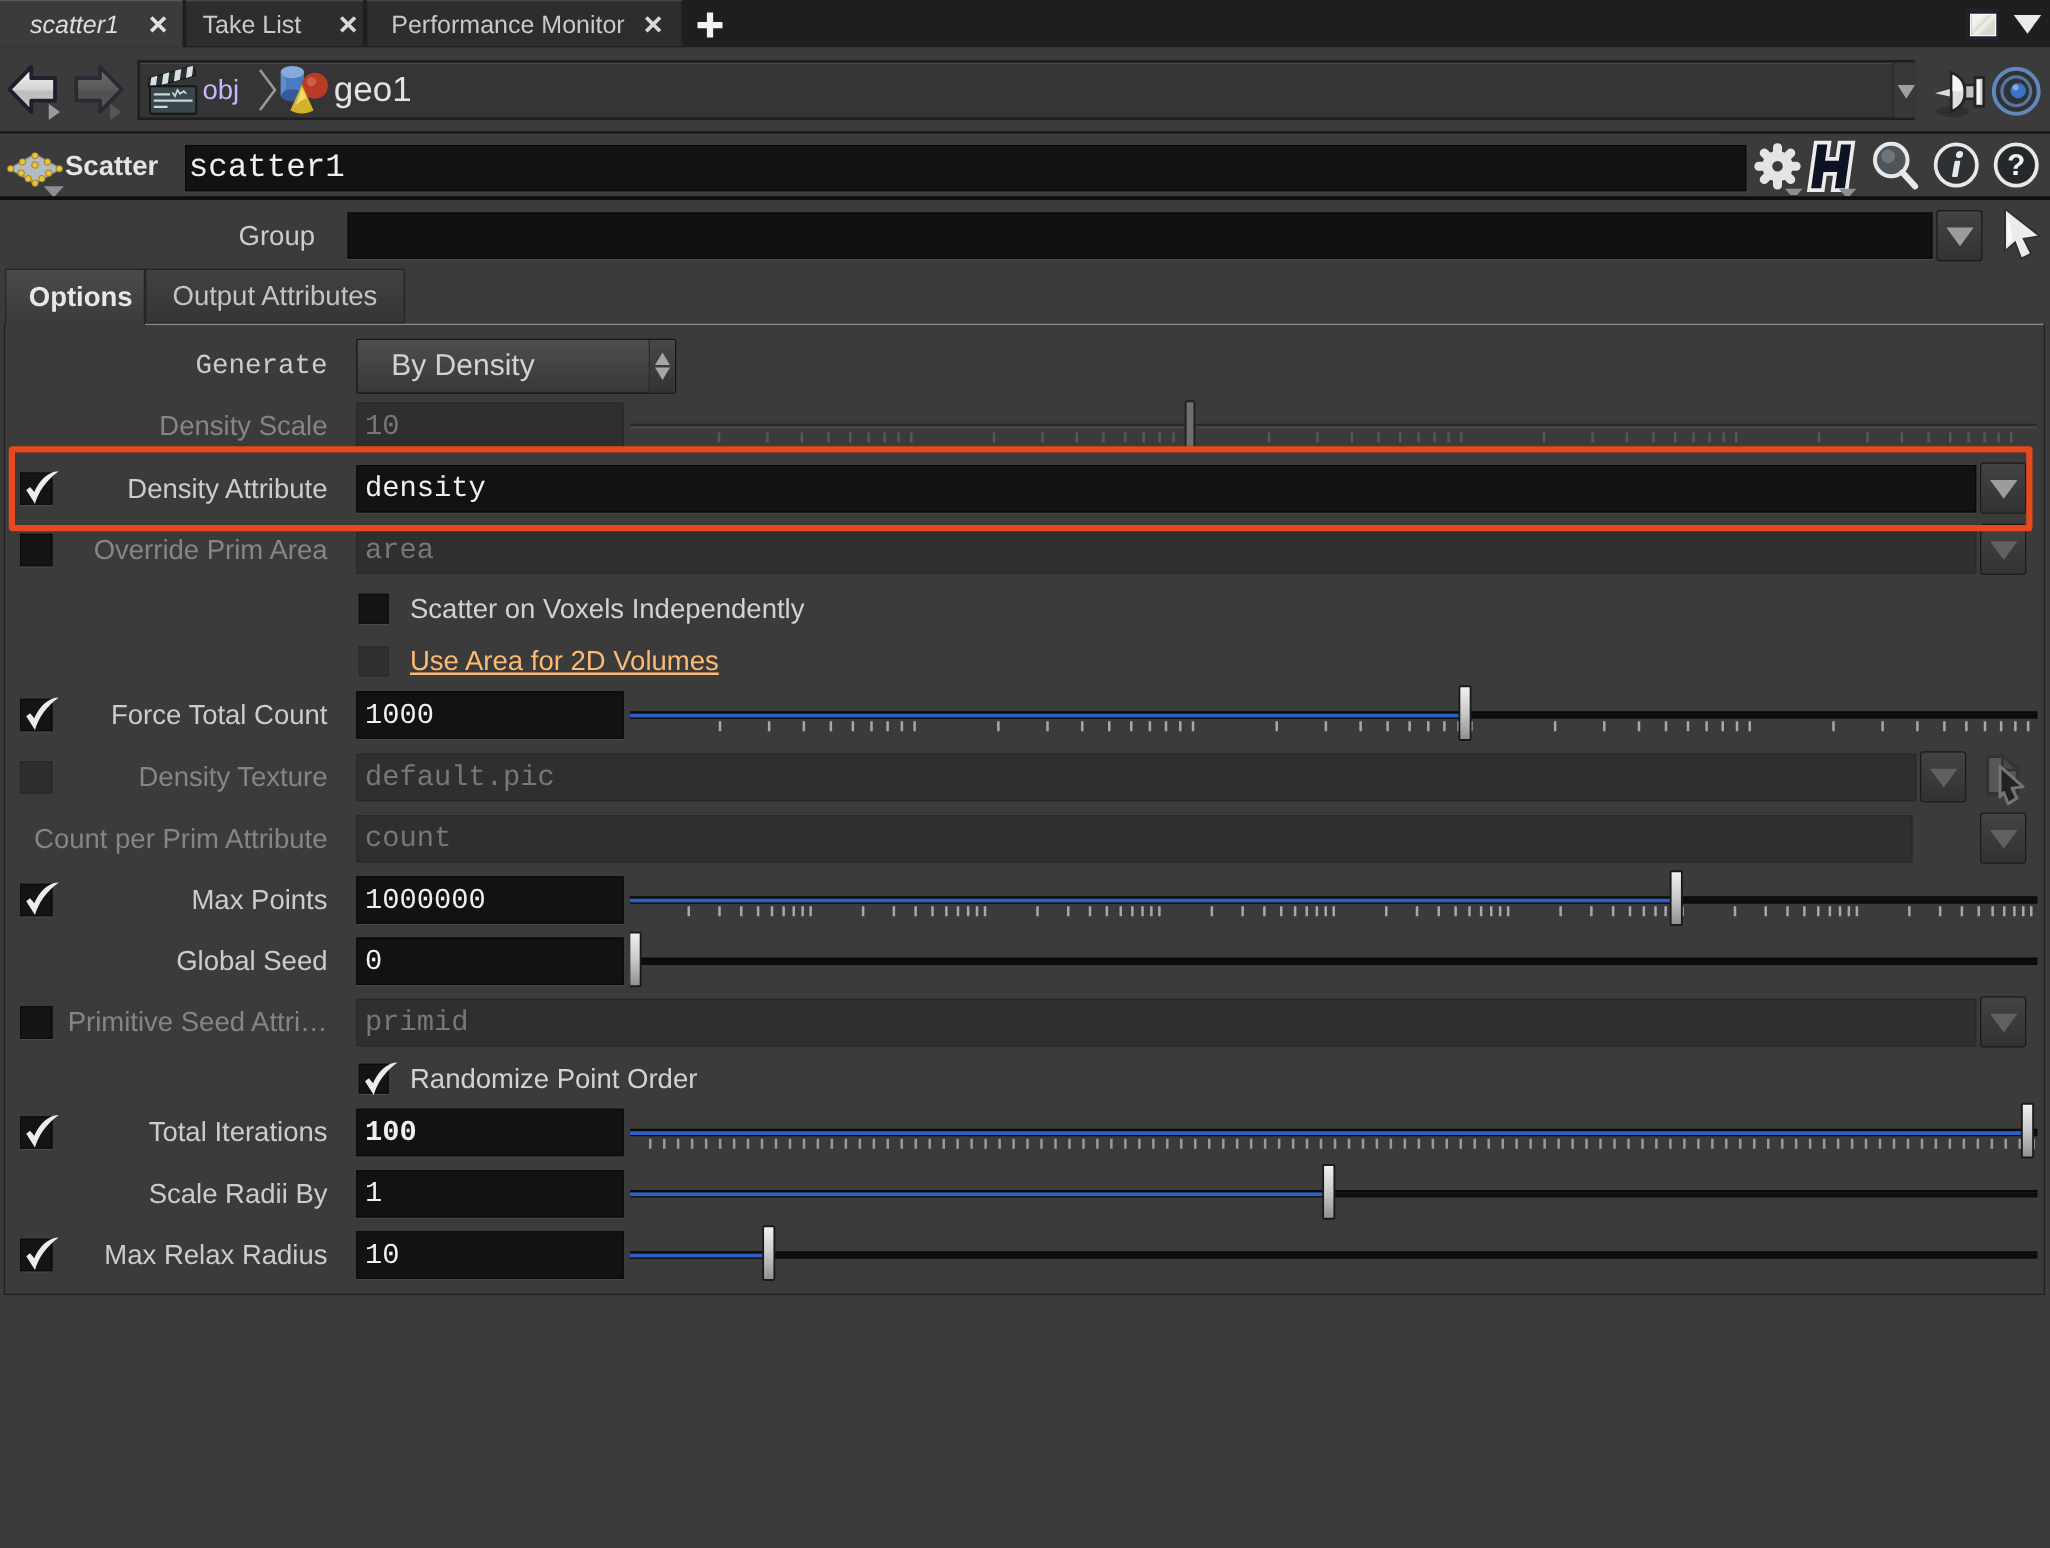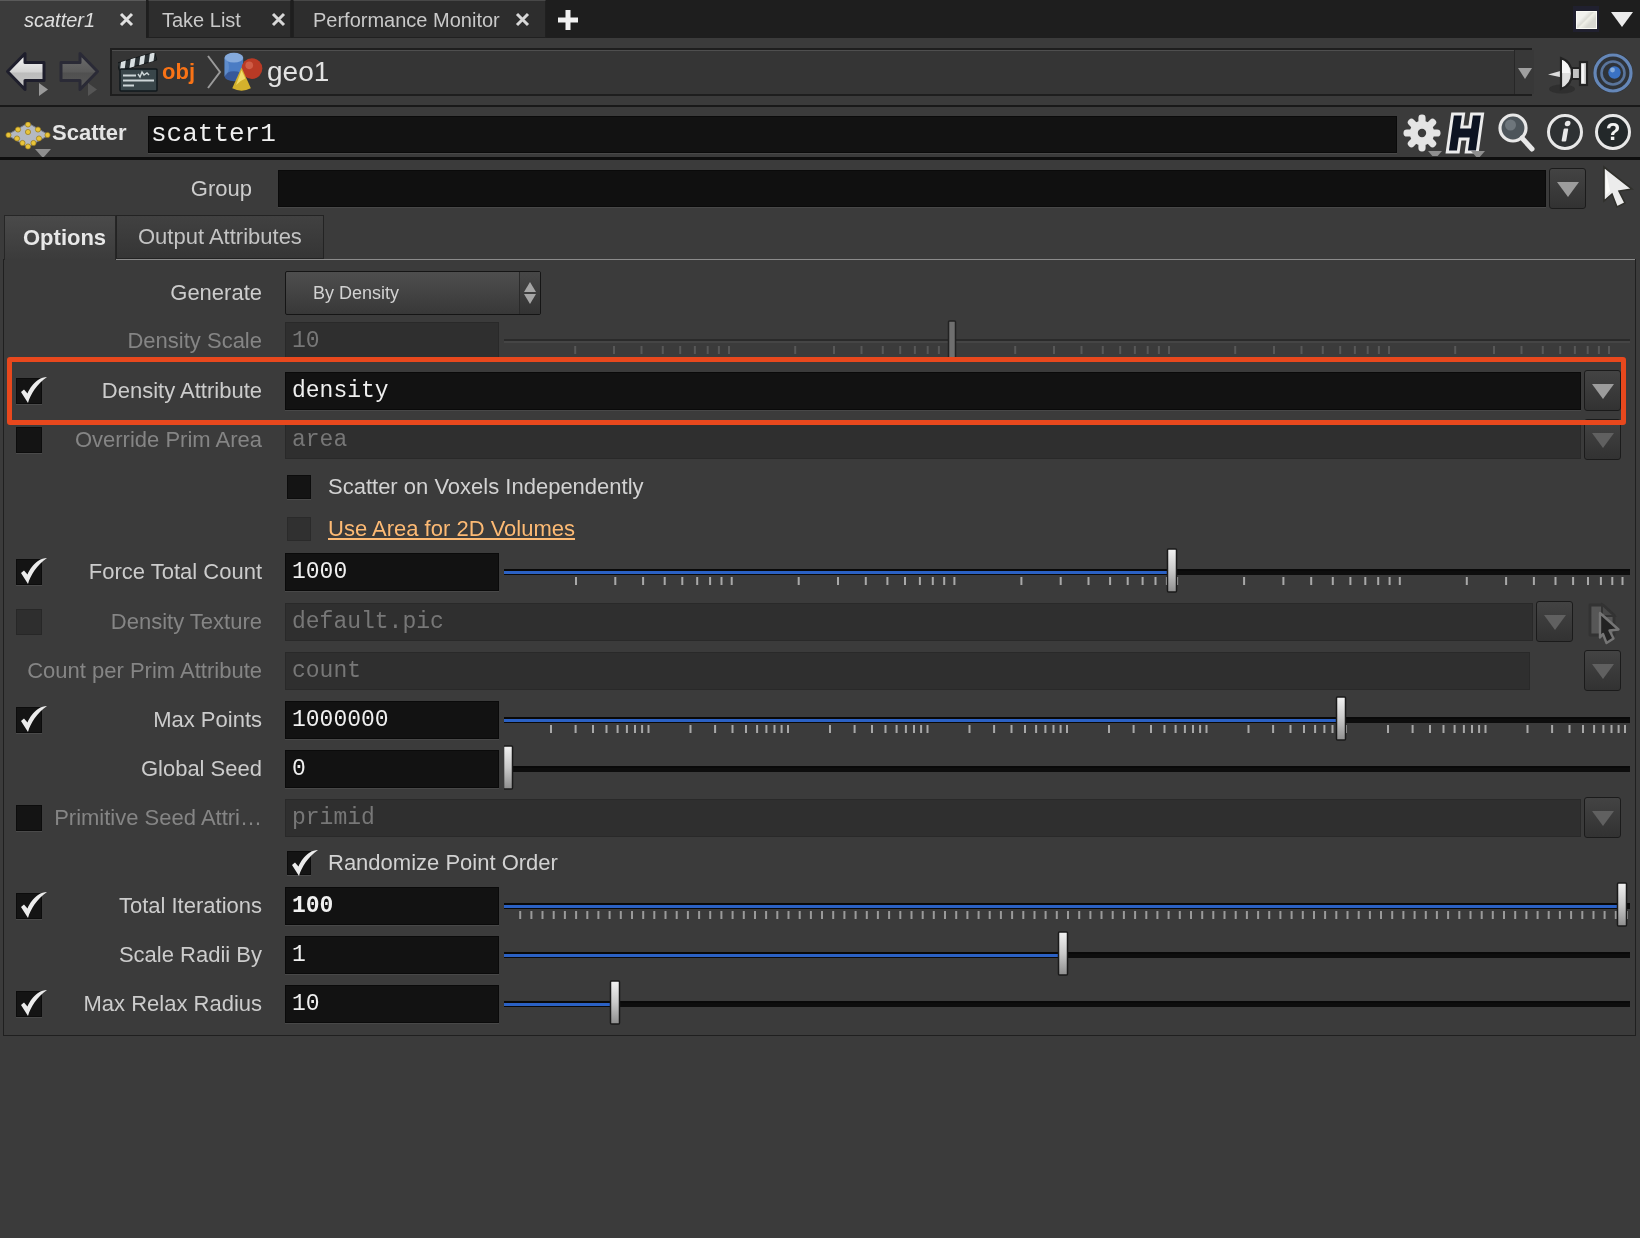--- a/index.html
+++ b/index.html
@@ -113,21 +113,21 @@
 
       <svg class="abs" style="left:6px;top:3px;" width="42" height="40" viewBox="0 0 42 40">
         <g transform="rotate(-16 4 16)">
             <rect x="1" y="9" width="39" height="8" rx="1" fill="#2a3134" stroke="#14181a" stroke-width="1"></rect>
         <path d="M5 9 l5 0 -3.5 8 -5 0 Z M15 9 l5 0 -3.5 8 -5 0 Z M25 9 l5 0 -3.5 8 -5 0 Z M35 9 l5 0 -3.5 8 -5 0 Z" fill="#d8dfe1"></path>
           </g>
         <rect x="2" y="16" width="37" height="22" rx="1" fill="#39464a" stroke="#10181c" stroke-width="1.5"></rect>
         <path d="M5 22.5 h13 M5 27.5 h31 M5 32.5 h11" stroke="#cdd6d8" stroke-width="1.8"></path>
         <path d="M20 21 l2 3 2 -5 2 3 3 -2 2 2" stroke="#cdd6d8" stroke-width="1.4" fill="none"></path>
       </svg>
-      <span class="abs" style="left:50px;top:0;line-height:44px;font-size:22px;color:#f97316;font-weight:bold;">obj</span>
+      <span class="abs" style="left:50px;top:0;line-height:44px;font-size:22px;color:#c4b5fd;">obj</span>
 
       <svg class="abs" style="left:92px;top:4px;" width="22" height="36">
           <path d="M4 2 L16 18 L4 34" stroke="#9a9a9a" stroke-width="2" fill="none"></path>
         </svg>
 
       <svg class="abs" style="left:106px;top:1px;" width="46" height="44" viewBox="0 0 42 40">
         <rect x="6" y="6" width="17" height="17" fill="#4a7cc4"></rect>
         <ellipse cx="14.5" cy="23" rx="8.5" ry="4.5" fill="#37599a"></ellipse>
         <ellipse cx="14.5" cy="6" rx="8.5" ry="4.5" fill="#85aadc"></ellipse>
         <path d="M6 6 v17 q4 -3 4 -8.5 T6 6 Z" fill="#6d97d2" opacity="0.6"></path>
@@ -261,23 +261,23 @@
   <div id="params">
 <svg width="0" height="0" style="position:absolute">
         <defs>
 <linearGradient id="hgrad" x1="0" y1="0" x2="0" y2="1">
 <stop offset="0" stop-color="#f2f2f2"></stop>
             <stop offset="0.5" stop-color="#c9c9c9"></stop>
             <stop offset="1" stop-color="#8e8e8e"></stop>
 </linearGradient>
         </defs>
       </svg>
-<div class="lbl" style="left:0;top:274px;width:262px;">Generate</div>
+<div class="lbl" style="left:0;top:274px;width:262px;font-family:Liberation Mono, monospace;">Generate</div>
 <div class="abs" style="left:285px;top:271px;width:256px;height:44px;background:linear-gradient(#4e4e4e,#383838);border:1px solid #151515;border-radius:2px;">
-  <span class="abs" style="left:27px;top:0;line-height:42px;font-size:18px;color:#d2d2d2;">By Density</span>
+  <span class="abs" style="left:27px;top:0;line-height:42px;font-size:24px;color:#d2d2d2;">By Density</span>
   <div class="abs" style="left:233px;top:0;width:21px;height:42px;background:linear-gradient(#474747,#333333);border-left:1px solid #2a2a2a;"></div>
   <div class="abs" style="left:238px;top:10px;width:0;height:0;border-left:6px solid transparent;border-right:6px solid transparent;border-bottom:10px solid #a6a6a6;"></div>
   <div class="abs" style="left:238px;top:22px;width:0;height:0;border-left:6px solid transparent;border-right:6px solid transparent;border-top:10px solid #a6a6a6;"></div>
 </div>
 <div class="lbl dlbl" style="left:0;top:322px;width:262px;">Density Scale</div>
 <div class="dfld" style="left:285px;top:322px;width:214px;">10</div>
 <svg class="abs" style="left:504px;top:317px;" width="1130" height="50">
   <rect x="0" y="22" width="1126" height="2" fill="#2a2a2a"></rect>
   <rect x="0" y="24" width="1126" height="2" fill="#454545"></rect>
   <path d="M71.2 29 V37 M110.0 29 V37 M137.5 29 V37 M158.8 29 V37 M176.2 29 V37 M190.9 29 V37 M203.7 29 V37 M214.9 29 V37 M225.0 29 V37 M291.2 29 V37 M330.0 29 V37 M357.5 29 V37 M378.8 29 V37 M396.2 29 V37 M410.9 29 V37 M423.7 29 V37 M434.9 29 V37 M445.0 29 V37 M511.2 29 V37 M550.0 29 V37 M577.5 29 V37 M598.8 29 V37 M616.2 29 V37 M630.9 29 V37 M643.7 29 V37 M654.9 29 V37 M665.0 29 V37 M731.2 29 V37 M770.0 29 V37 M797.5 29 V37 M818.8 29 V37 M836.2 29 V37 M850.9 29 V37 M863.7 29 V37 M874.9 29 V37 M885.0 29 V37 M951.2 29 V37 M990.0 29 V37 M1017.5 29 V37 M1038.8 29 V37 M1056.2 29 V37 M1070.9 29 V37 M1083.7 29 V37 M1094.9 29 V37 M1105.0 29 V37" stroke="#585858" stroke-width="2"></path>

